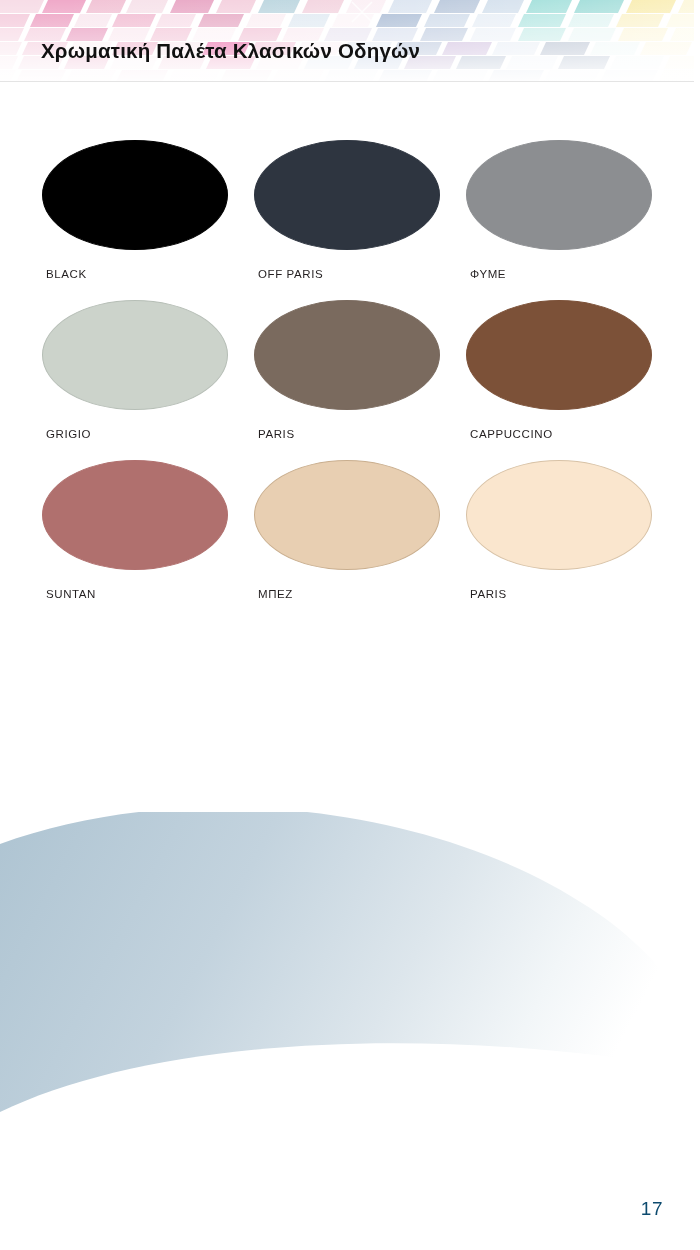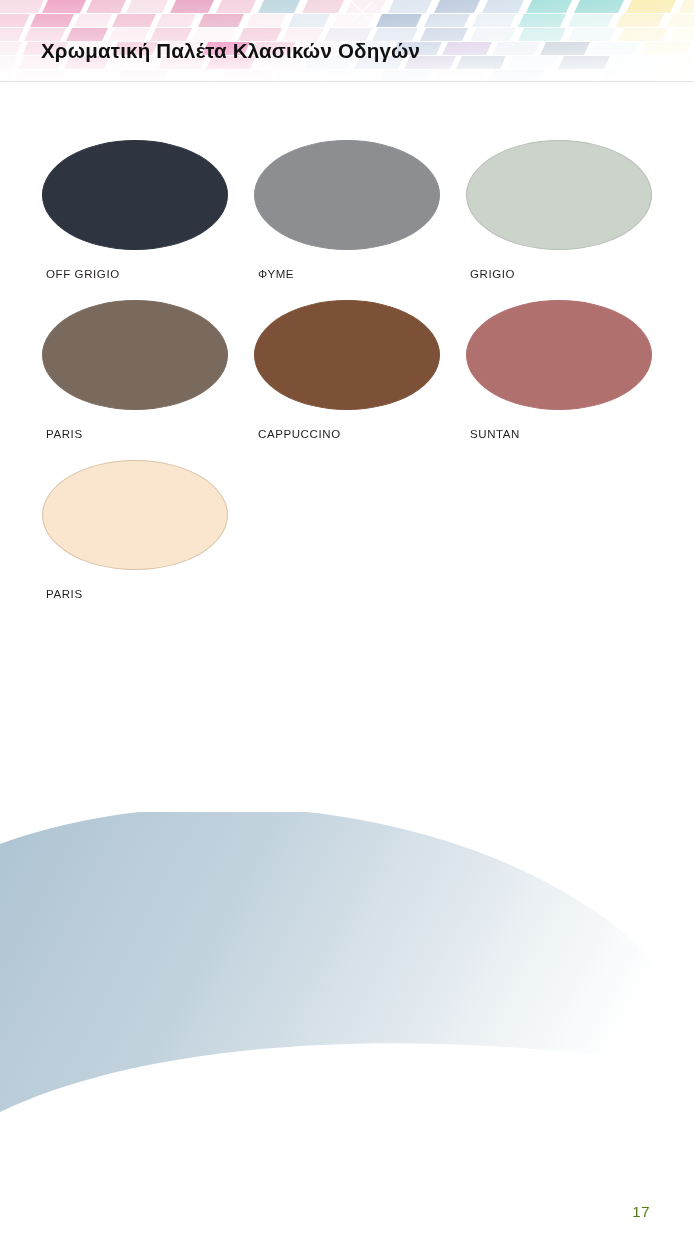--- a/index.html
+++ b/index.html
@@ -96,24 +96,24 @@
     left: 0;
     top: 812px;
     width: 700px;
     height: 330px;
     pointer-events: none;
   }
 
   
   .page-number {
     position: absolute;
-    right: 44px;
+    right: 31px;
     bottom: 30px;
-    font-size: 15px;
-    color: #4d7c0f;
+    font-size: 19px;
+    color: #0c4a6e;
     letter-spacing: 0.5px;
   }
 </style>
 </head>
 <body>
 
 <div class="page">
 
   <div class="header">
     <svg class="header-mosaic" viewBox="0 0 700 82" preserveAspectRatio="none" xmlns="http://www.w3.org/2000/svg">
@@ -250,24 +250,28 @@
         <line x1="372" y1="2" x2="352" y2="22"></line>
       </g>
     </svg>
 
     <h1 class="header-title">Χρωματική Παλέτα Κλασικών Οδηγών</h1>
     <div class="header-rule"></div>
   </div>
 
   <div class="swatch-grid">
 
+    <div class="swatch">
+      <div class="swatch-oval" style="background: rgb(0, 0, 0); border: 1px solid rgb(0, 0, 0);"></div>
+      <div class="swatch-label">BLACK</div>
+    </div>
 
     <div class="swatch">
       <div class="swatch-oval" style="background: rgb(46, 53, 64); border: 1px solid rgb(46, 53, 64);"></div>
-      <div class="swatch-label">OFF GRIGIO</div>
+      <div class="swatch-label">OFF PARIS</div>
     </div>
 
 
     <div class="swatch">
       <div class="swatch-oval" style="background: rgb(140, 142, 145); border: 1px solid rgb(140, 142, 145);"></div>
       <div class="swatch-label">ΦΥΜΕ</div>
     </div>
 
     <div class="swatch">
       <div class="swatch-oval" style="background: rgb(204, 211, 203); border: 1px solid rgb(182, 190, 182);"></div>
@@ -283,20 +287,24 @@
     <div class="swatch">
       <div class="swatch-oval" style="background: rgb(124, 81, 56); border: 1px solid rgb(124, 81, 56);"></div>
       <div class="swatch-label">CAPPUCCINO</div>
     </div>
 
     <div class="swatch">
       <div class="swatch-oval" style="background: rgb(176, 112, 110); border: 1px solid rgb(176, 112, 110);"></div>
       <div class="swatch-label">SUNTAN</div>
     </div>
 
+    <div class="swatch">
+      <div class="swatch-oval" style="background: rgb(232, 207, 178); border: 1px solid rgb(201, 174, 142);"></div>
+      <div class="swatch-label">ΜΠΕΖ</div>
+    </div>
 
 
     <div class="swatch">
       <div class="swatch-oval" style="background: rgb(250, 230, 206); border: 1px solid rgb(216, 194, 166);"></div>
       <div class="swatch-label">PARIS</div>
     </div>
 
   </div>
 
   <svg class="wave" viewBox="0 0 700 330" preserveAspectRatio="none" xmlns="http://www.w3.org/2000/svg">

